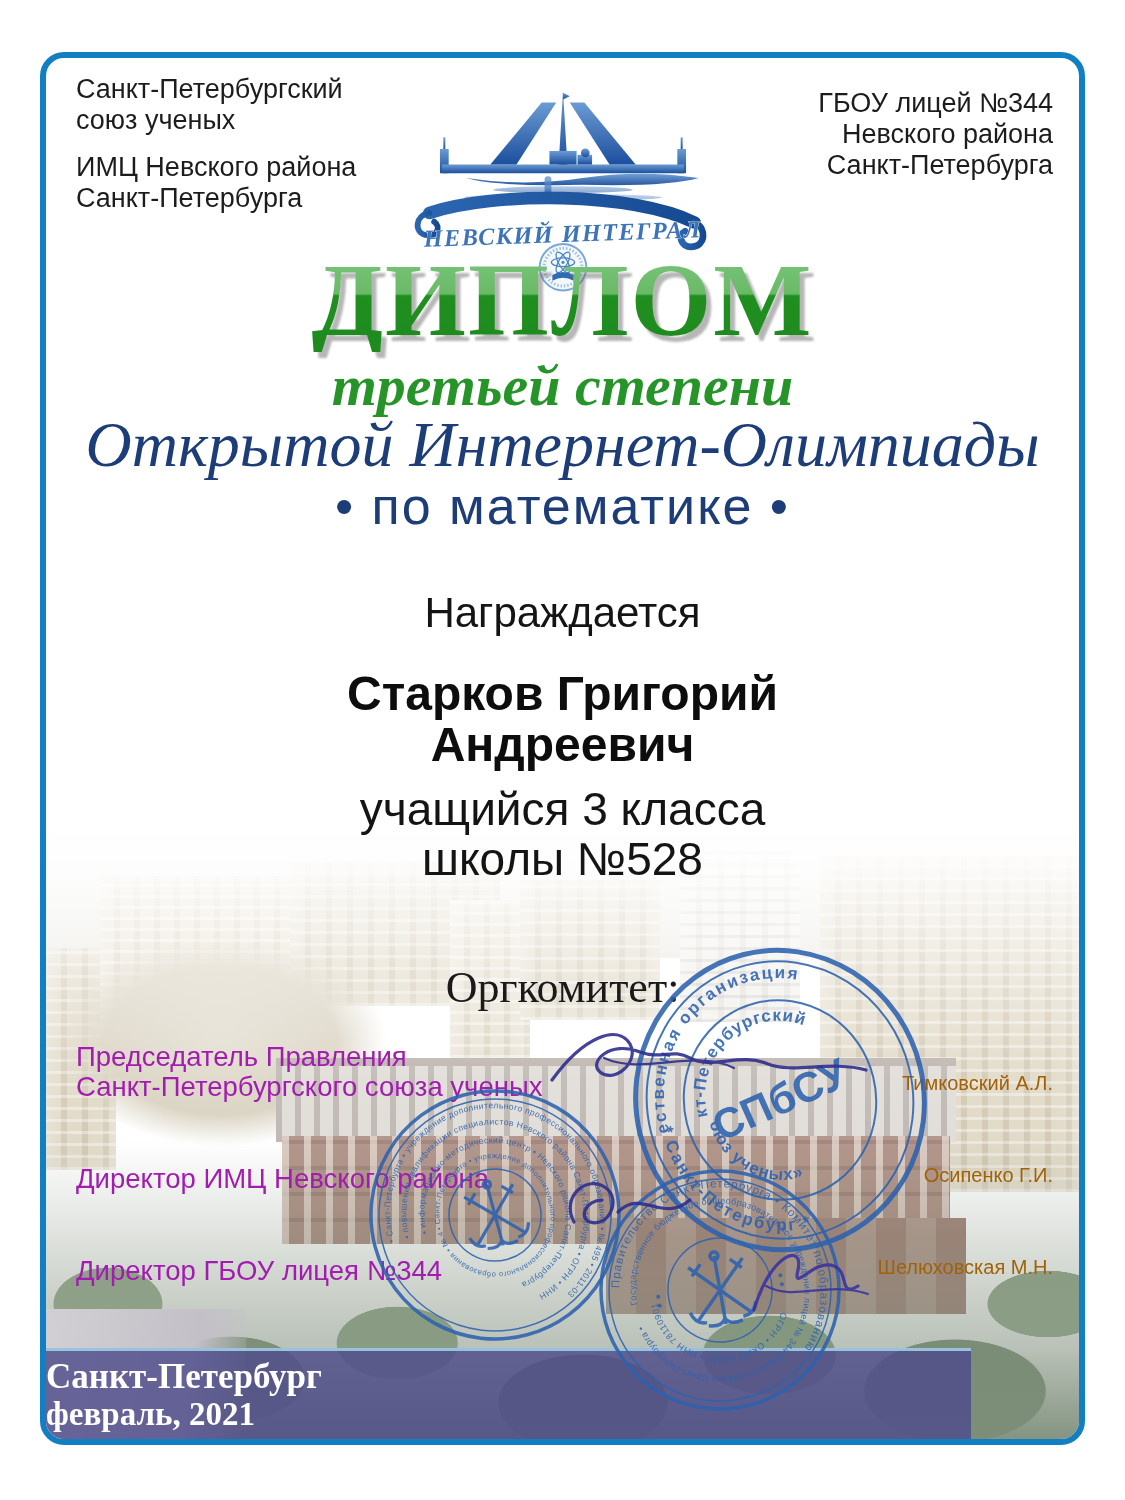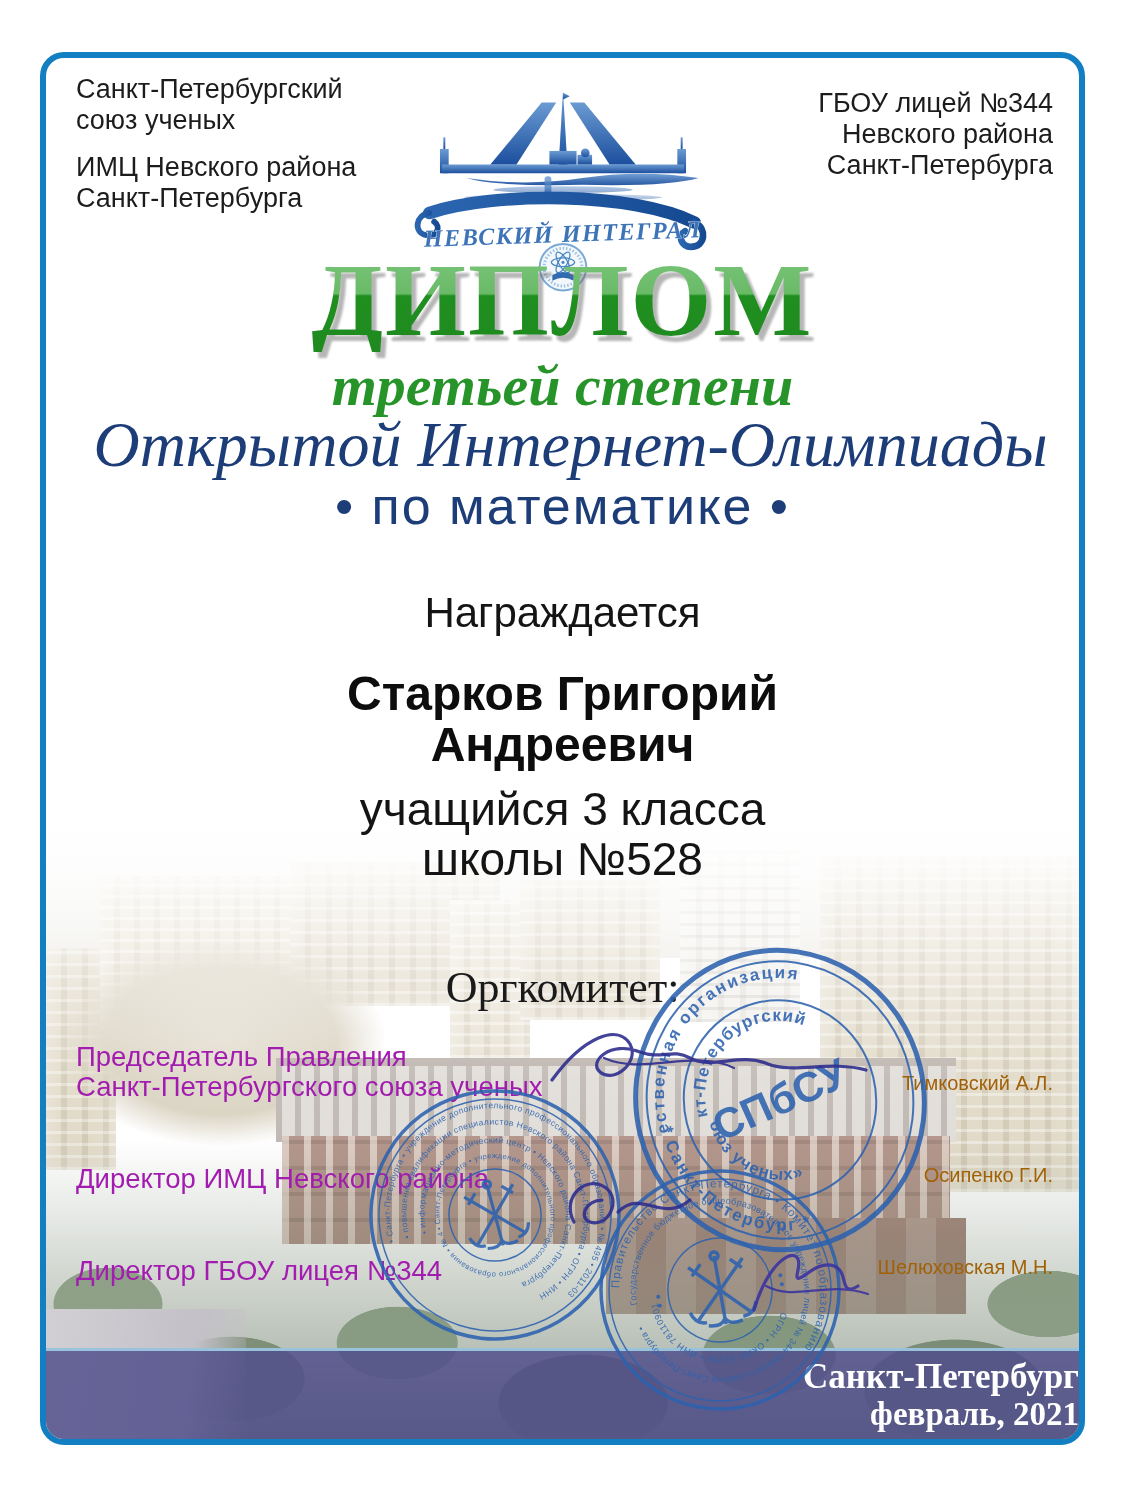--- a/index.html
+++ b/index.html
@@ -47,23 +47,23 @@
       radial-gradient(100px 55px at 97% 55%,#66825c 0 60%,rgba(0,0,0,0) 61%),
       linear-gradient(rgba(0,0,0,0),rgba(90,110,82,.55) 70%,#5d7556);}
   .road{position:absolute;left:0;bottom:0;width:200px;height:130px;
         background:linear-gradient(100deg,#c6c2c9,#b3aeb8 70%,rgba(179,174,184,0));}
   .haze{position:absolute;inset:0;
         background:linear-gradient(#ffffff 0px, rgba(255,255,255,.90) 55px,
                    rgba(255,255,255,.60) 150px, rgba(255,255,255,.34) 260px,
                    rgba(255,255,255,.22) 420px, rgba(244,246,250,.25) 100%);}
 
   
-  .band{position:absolute;left:0;bottom:0;width:1033px;height:88px;z-index:3;
+  .band{position:absolute;left:0;bottom:0;width:925px;height:88px;z-index:3;
         background:rgba(78,76,138,.82);border-top:3px solid rgba(160,205,228,.9);
-        text-align:right;color:#ffffff;font-family:"Liberation Serif","DejaVu Serif",serif;}
+        text-align:left;color:#ffffff;font-family:"Liberation Serif","DejaVu Serif",serif;}
   .band-city{margin-top:7px;font-size:35px;font-weight:bold;line-height:38px;}
   .band-date{font-size:33px;font-weight:bold;line-height:36px;}
 
   
   .hdr{z-index:5;font-size:27px;line-height:31px;color:#1c1c1c;}
   .hdr-left{left:30px;top:16px;}
   .hdr-left .blk2{margin-top:16px;}
   .hdr-right{right:26px;top:30px;text-align:right;}
   .logo-wrap{left:50%;top:6px;transform:translateX(-50%);z-index:5;}
 
@@ -72,21 +72,21 @@
   .t-diploma{top:190px;font-family:"Liberation Serif","DejaVu Serif",serif;font-weight:bold;
              font-size:104px;line-height:104px;letter-spacing:2px;color:#218a21;}
   @supports ((-webkit-background-clip:text) or (background-clip:text)){
     .t-diploma{background:linear-gradient(#7cc67c 0%,#69ba67 44%,#1f8f1f 46%,#1f8a1f 100%);
                -webkit-background-clip:text;background-clip:text;color:transparent;
                filter:drop-shadow(5px 6px 1px rgba(110,110,110,.5));}
   }
   .t-degree{top:298px;font-family:"Liberation Serif","DejaVu Serif",serif;font-style:italic;
             font-weight:bold;font-size:58px;line-height:60px;color:#27942a;}
   .t-event1{top:354px;font-family:"Liberation Serif","DejaVu Serif",serif;font-style:italic;
-            font-size:64px;line-height:66px;color:#1c3d78;padding-left:8px;}
+            font-size:64px;line-height:66px;color:#1c3d78;}
   .t-event2{top:420px;font-size:52px;line-height:56px;color:#1c3d78;letter-spacing:2px;}
   .t-awarded{top:532px;font-size:42px;line-height:46px;color:#141414;}
   .t-name{top:610px;font-size:48px;line-height:51px;font-weight:bold;color:#0d0d0d;}
   .t-student{top:726px;font-size:46px;line-height:50px;color:#141414;}
   .t-org{top:906px;font-family:"Liberation Serif","DejaVu Serif",serif;font-size:44px;
          line-height:48px;color:#1a1a1a;}
 
   
   .role{left:30px;z-index:5;font-size:27.5px;line-height:30px;color:#a21caf;}
   .signer{right:26px;z-index:5;font-size:20px;color:#a16207;text-align:right;}

